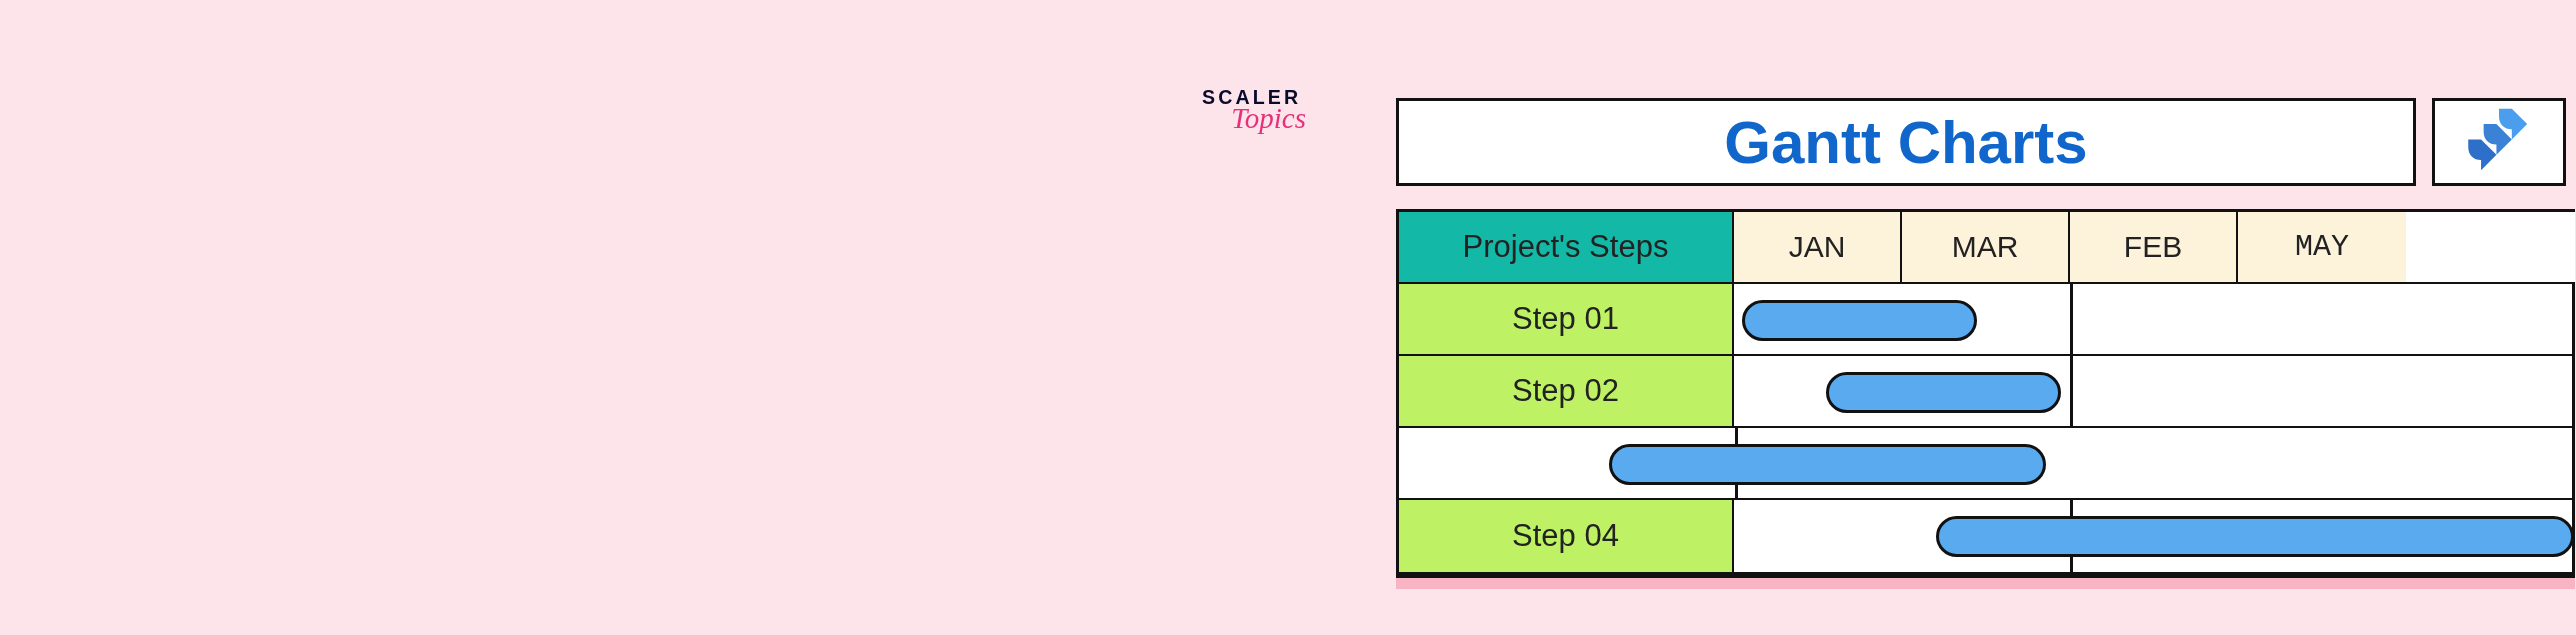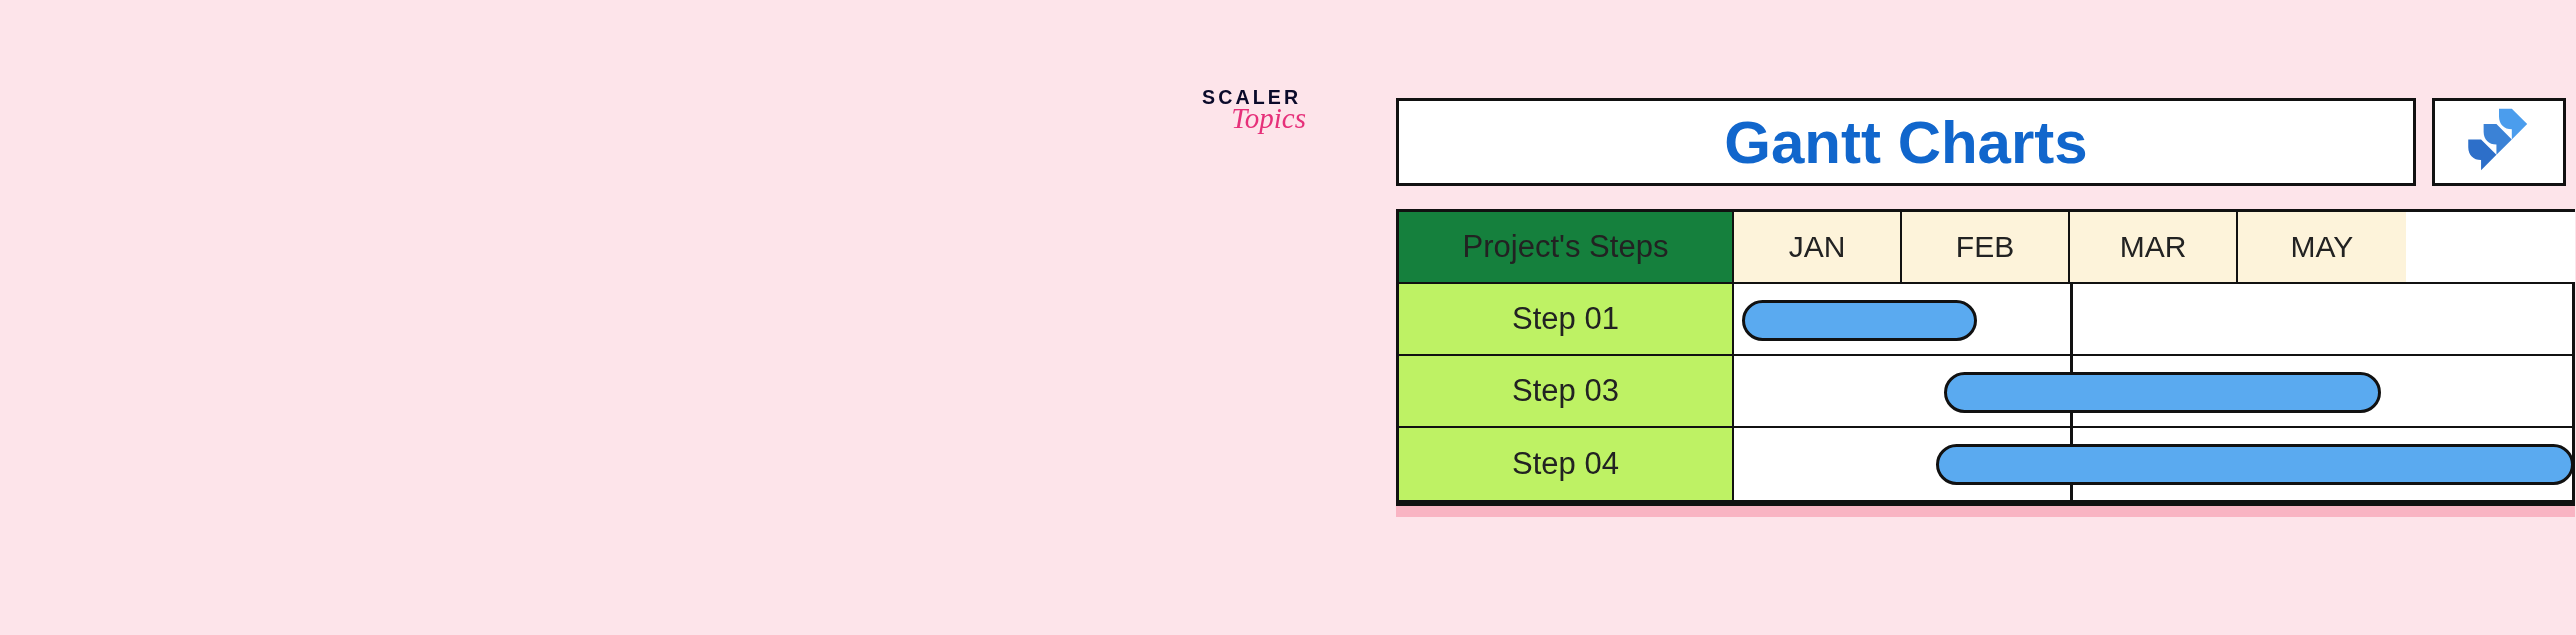--- a/index.html
+++ b/index.html
@@ -76,39 +76,39 @@
   }
   .hdr-row, .data-row {
     display: flex;
     height: 72px;
     border-bottom: 2.6px solid #111;
   }
   .data-row:last-child { border-bottom: none; }
   .cell-steps {
     flex: 0 0 335px;
     border-right: 2.6px solid #111;
-    background: #15803d;
+    background: #14b8a6;
     display: flex;
     align-items: center;
     justify-content: center;
     font-size: 31px;
     color: #222;
   }
   .cell-month {
     flex: 0 0 168px;
     border-right: 2.6px solid #111;
     background: #fdf3da;
     display: flex;
     align-items: center;
     justify-content: center;
     font-size: 30px;
     color: #222;
     text-align: right;
   }
-  .cell-month:last-child { border-right: none; }
+  .cell-month:last-child { border-right: none; font-family: Liberation Mono, monospace; }
   .data-row .cell-steps {
     background: #bef264;
   }
   .timeline-cell {
     flex: 1;
     position: relative;
     background: #fff;
   }
   .vline {
     position: absolute;
@@ -153,37 +153,44 @@
         <path d="M18 30 L30 42 L18 54 L18 46 C12 46 8 42 8 36 L8 30 Z" fill="#2d6fc9"></path>
       </svg>
     </div>
   </div>
 
   <div class="table-wrap">
 
     <div class="hdr-row">
       <div class="cell-steps">Project's Steps</div>
       <div class="cell-month">JAN</div>
+      <div class="cell-month">MAR</div>
       <div class="cell-month">FEB</div>
-      <div class="cell-month">MAR</div>
       <div class="cell-month">MAY</div>
     </div>
 
     <div class="data-row">
       <div class="cell-steps">Step 01</div>
       <div class="timeline-cell">
         <div class="vline" style="left:336px"></div>
         <div class="vline" style="right:0"></div>
         <div class="bar" style="left: 8.4px; width: 235px;"></div>
       </div>
     </div>
 
-
-    <div class="data-row">
-      <div class="cell-steps">Step 03</div>
+    <div class="data-row">
+      <div class="cell-steps">Step 02</div>
+      <div class="timeline-cell">
+        <div class="vline" style="left:336px"></div>
+        <div class="vline" style="right:0"></div>
+        <div class="bar" style="left: 92px; width: 235px;"></div>
+      </div>
+    </div>
+
+    <div class="data-row">
       <div class="timeline-cell">
         <div class="vline" style="left:336px"></div>
         <div class="vline" style="right:0"></div>
         <div class="bar" style="left: 210px; width: 437px;"></div>
       </div>
     </div>
 
     <div class="data-row">
       <div class="cell-steps">Step 04</div>
       <div class="timeline-cell">

